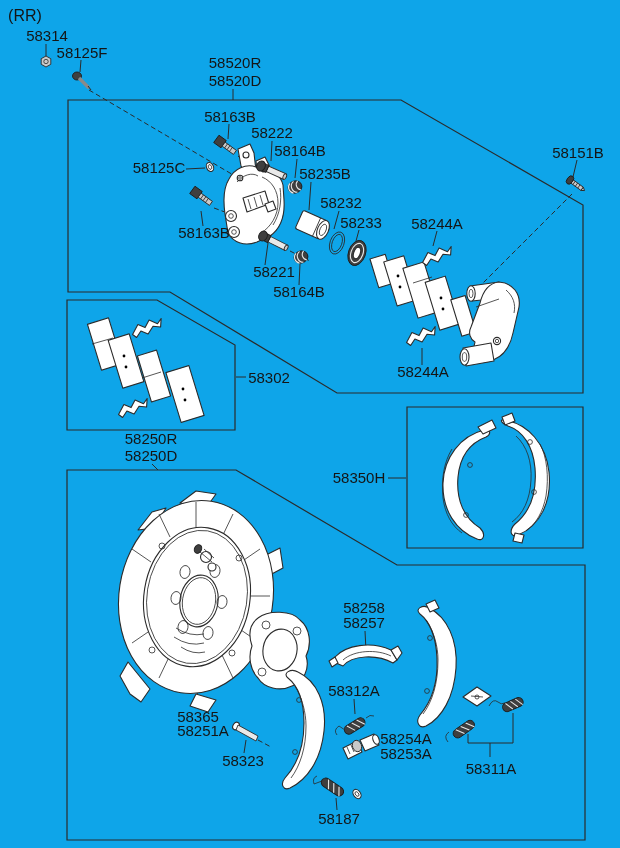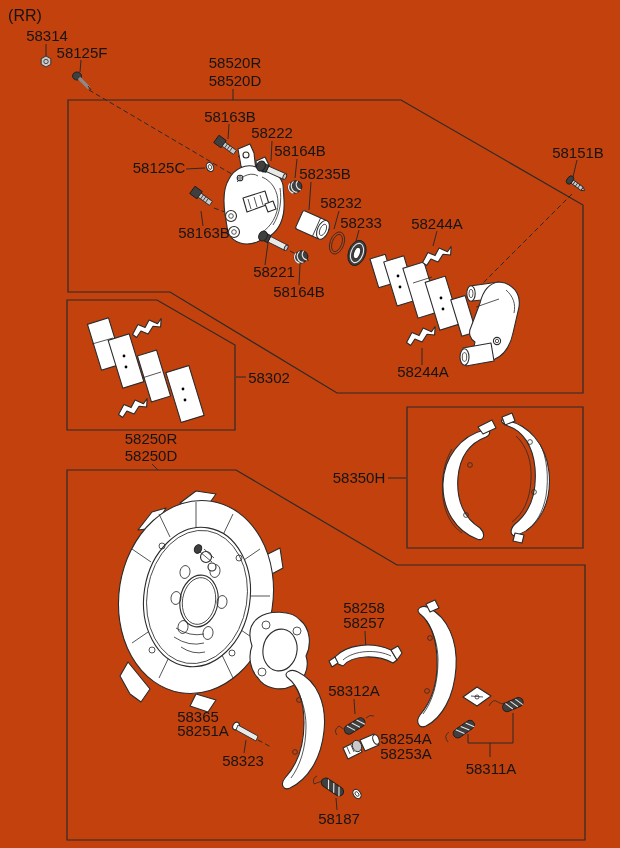--- a/index.html
+++ b/index.html
@@ -1,16 +1,16 @@
 <!DOCTYPE html>
 <html><head>
 <meta charset="utf-8">
 <style>
   html,body{margin:0;padding:0;background:#ffffff;}
-  .stage{position:relative;width:620px;height:848px;background:#c2410c;overflow:hidden;
+  .stage{position:relative;width:620px;height:848px;background:#0ea5e9;overflow:hidden;
          font-family:"Liberation Sans",sans-serif;text-align:center;}
   svg{display:block;}
   svg text{font-family:"Liberation Sans",sans-serif;font-size:15px;fill:#151515;}
   text.tag{font-size:16px;}
   .bx{fill:none;stroke:#2b2b2b;stroke-width:1.2;}
   .ln{fill:none;stroke:#2b2b2b;stroke-width:1;}
   .dash{fill:none;stroke:#2b2b2b;stroke-width:1;stroke-dasharray:5 3;}
   .part{fill:#ffffff;stroke:#2b2b2b;stroke-width:1.1;stroke-linejoin:round;}
   .thin{fill:none;stroke:#2b2b2b;stroke-width:0.8;}
   .dark{fill:#3f3f3f;stroke:#1d1d1d;stroke-width:0.9;}

